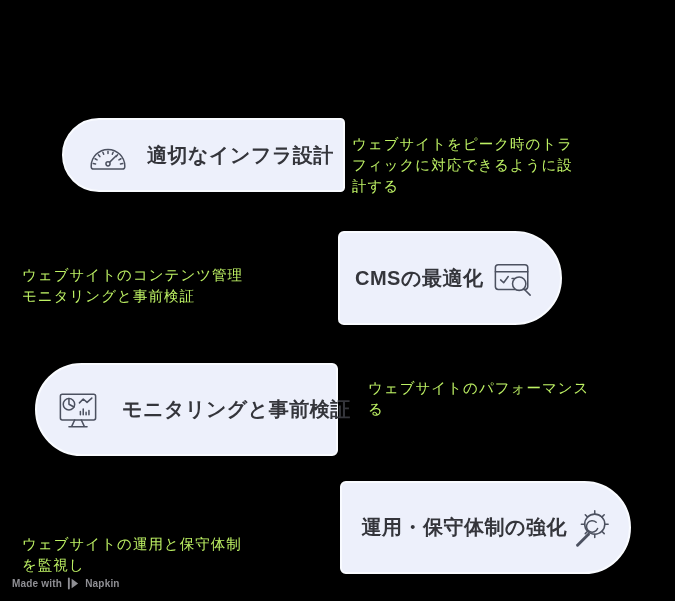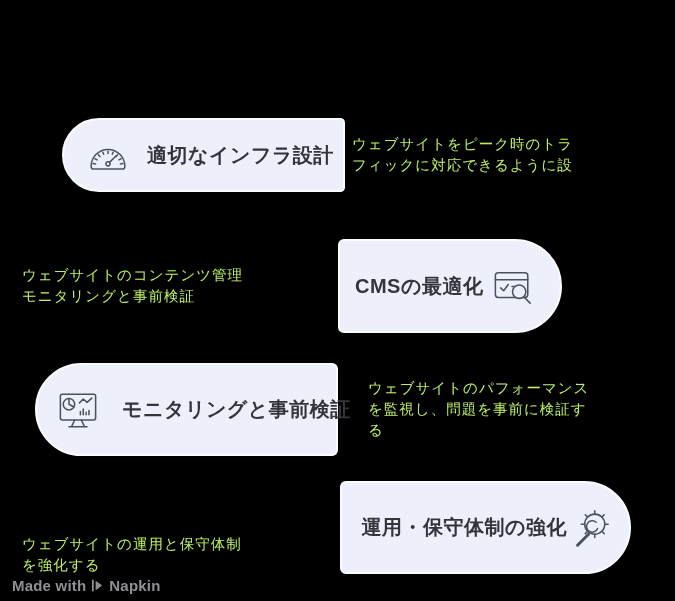--- a/index.html
+++ b/index.html
@@ -20,29 +20,29 @@
   .icon{display:flex;align-items:center;justify-content:center;flex:0 0 auto;}
   .icon svg{display:block;stroke:#4C5160;fill:none;stroke-width:1.6;
     stroke-linecap:round;stroke-linejoin:round;}
   .desc{
     position:absolute;color:#bef264;font-size:14.5px;line-height:21px;
     letter-spacing:1px;font-weight:500;
   }
   .desc.right{text-align:left;}
   .footer{
     position:absolute;left:12px;top:577px;display:flex;align-items:center;gap:5px;
-    color:#8F8F94;font-size:15px;font-weight:600;letter-spacing:.2px;
+    color:#8F8F94;font-size:10px;font-weight:600;letter-spacing:.2px;
   }
   .footer .brand{font-weight:700;text-align:center;}
   .footer svg{display:block;}
 
   
   #pill1{left:62px;top:118px;width:283px;height:74px;padding:0 10px 0 23px;gap:18px;}
   #desc1{left:352px;top:134px;width:245px;}
-  #pill2{left:338px;top:239px;width:224px;height:94px;padding:0 25px 0 15px;justify-content:space-between;}
+  #pill2{left:338px;top:231px;width:224px;height:94px;padding:0 25px 0 15px;justify-content:space-between;}
   #desc2{left:22px;top:265px;width:309px;}
   #pill3{left:35px;top:363px;width:303px;height:93px;padding:0 8px 0 19px;gap:22px;}
   #desc3{left:368px;top:378px;width:245px;}
   #pill4{left:340px;top:481px;width:291px;height:93px;padding:0 18px 0 13px;justify-content:flex-end;}
   #desc4{left:22px;top:506px;width:309px;margin-top:28px;}
 </style>
 </head>
 <body>
 
 <div class="canvas">
@@ -54,20 +54,21 @@
         <path d="M9.2 27.6 L6.7 27.2 M10.8 23.3 L8.6 22 M13.8 19.7 L12.2 17.7 M17.9 17.3 L17 15 M22.5 16.5 V14 M27.1 17.3 L28 15 M31.2 19.7 L32.8 17.7 M34.2 23.3 L36.4 22 M35.8 27.6 L38.3 27.2"></path>
         <path d="M22.5 27.5 L31 19"></path>
         <circle cx="22.5" cy="27.5" r="2.2" fill="#EDF0FB"></circle>
       </svg>
     </span>
     <span class="label">適切なインフラ設計</span>
   </div>
   <div class="desc" id="desc1">
     <div>ウェブサイトをピーク時のトラ</div>
     <div>フィックに対応できるように設</div>
+    <div>計する</div>
   </div>
 
   <div class="pill pill-right" id="pill2">
     <span class="label">CMSの最適化</span>
     <span class="icon">
       <svg width="44" height="40" viewBox="0 0 46 42">
         <rect x="4.5" y="7" width="34" height="26" rx="3"></rect>
         <path d="M4.5 14.5 H38.5"></path>
         <path d="M10 23 L13.2 26 L18 19.5"></path>
         <path d="M22 21.5 H28"></path>
@@ -89,38 +90,37 @@
         <circle cx="13.5" cy="15" r="6"></circle>
         <path d="M13.5 15 V9 M13.5 15 L18.8 17.8"></path>
         <path d="M24.5 13.5 L28.5 9.5 L32.5 13 L37.5 8.5"></path>
         <path d="M25.5 26 V22.5 M28.5 26 V20 M31.5 26 V23.5 M34.5 26 V21.5"></path>
       </svg>
     </span>
     <span class="label">モニタリングと事前検証</span>
   </div>
   <div class="desc" id="desc3">
     <div>ウェブサイトのパフォーマンス</div>
-    <div>を監視し、問題を事前に検証す</div>
     <div>る</div>
   </div>
 
   <div class="pill pill-right" id="pill4">
     <span class="label">運用・保守体制の強化</span>
     <span class="icon">
       <svg width="44" height="44" viewBox="0 0 46 46">
         <circle cx="29" cy="19" r="10.5"></circle>
         <path d="M39.5 19 H43 M36.4 26.4 L38.9 28.9 M29 29.5 V33 M21.6 26.4 L19.1 28.9 M18.5 19 H15 M21.6 11.6 L19.1 9.1 M29 8.5 V5 M36.4 11.6 L38.9 9.1"></path>
         <path d="M30.5 17 A6 6 0 1 0 32 23.5"></path>
         <path d="M11 41 L22.5 29.5" stroke-width="3"></path>
       </svg>
     </span>
   </div>
   <div class="desc right" id="desc4">
     <div>ウェブサイトの運用と保守体制</div>
-    <div>を強化する</div>
+    <div>を監視し</div>
   </div>
 
   <div class="footer">
     <span>Made with</span>
     <span>
       <svg width="13" height="13" viewBox="0 0 14 14">
         <path d="M2 1.5 V12.5" stroke="#8F8F94" stroke-width="2" stroke-linecap="round"></path>
         <path d="M5 2 L12 7 L5 12 Z" fill="#8F8F94"></path>
       </svg>
     </span>

